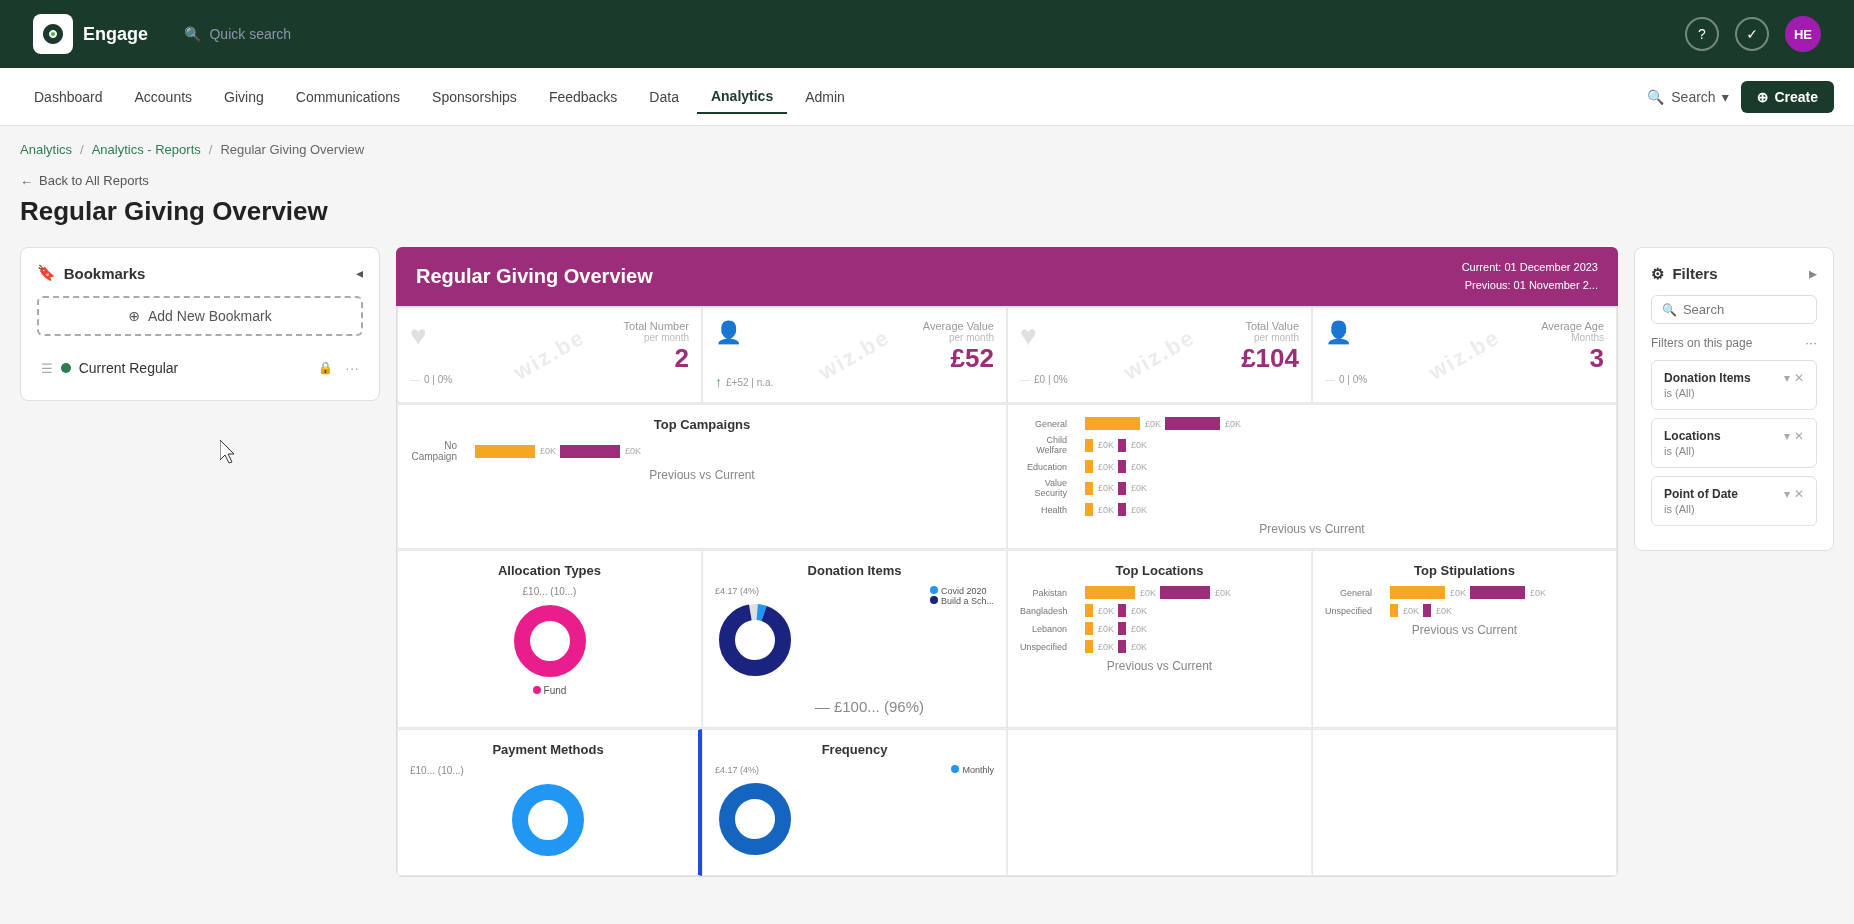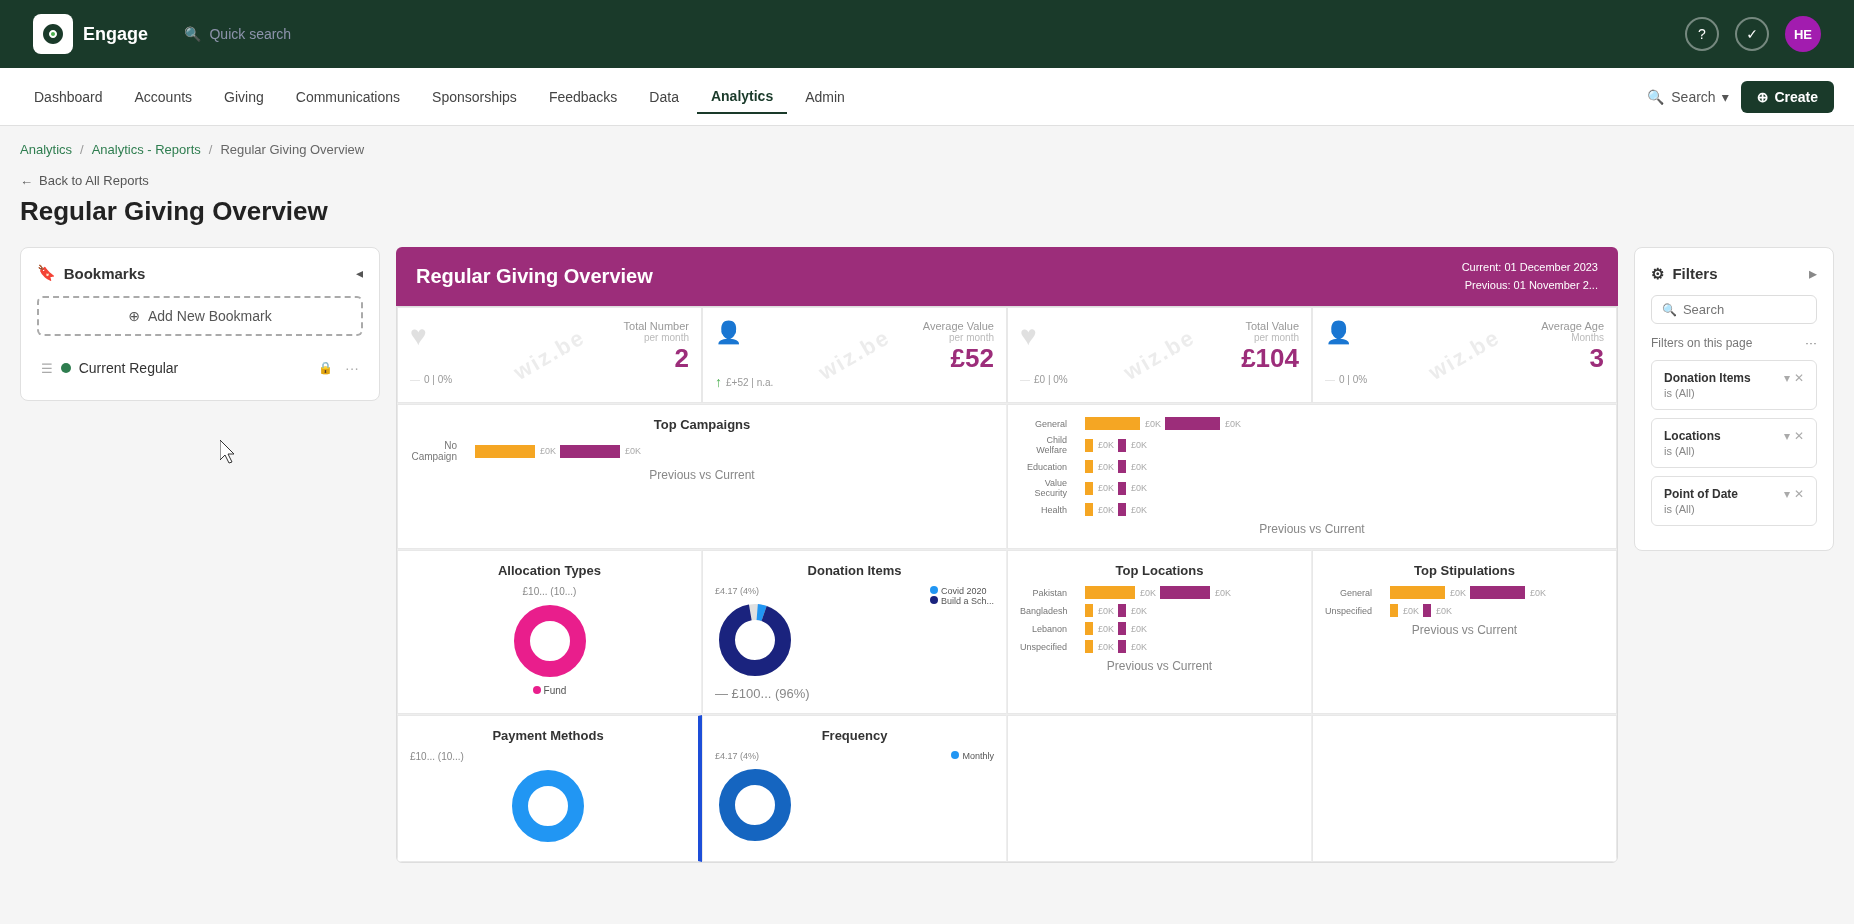--- a/index.html
+++ b/index.html
@@ -516,21 +516,21 @@
             <div style="display:flex; flex-direction:column; align-items:center;">
               <div style="display:flex; align-items:flex-start; gap:6px; width:100%;">
                 <div style="flex:1;">
                   <div style="font-size:9px; color:#888; margin-bottom:4px;">£4.17 (4%)</div>
                   
                   <svg width="80" height="80" viewBox="0 0 80 80">
                     <circle cx="40" cy="40" r="28" fill="none" stroke="#e0e0e0" stroke-width="16"></circle>
                     <circle cx="40" cy="40" r="28" fill="none" stroke="#2196f3" stroke-width="16" stroke-dasharray="7 169" stroke-dashoffset="42"></circle>
                     <circle cx="40" cy="40" r="28" fill="none" stroke="#1a237e" stroke-width="16" stroke-dasharray="162 14" stroke-dashoffset="35"></circle>
                   </svg>
-                  <div style="font-size:13px; color:#888; text-align:left; margin-top:2px;">— £100... (96%)</div>
+                  <div style="font-size:15px; color:#888; text-align:right; margin-top:14px;">— £100... (96%)</div>
                 </div>
                 <div style="font-size:9px; color:#555; flex-shrink:0;">
                   <div><span class="legend-dot" style="background:#2196f3;"></span>Covid 2020</div>
                   <div><span class="legend-dot" style="background:#1a237e;"></span>Build a Sch...</div>
                 </div>
               </div>
             </div>
           </div>
 
           <div class="chart-card" style="border-right:1px solid #eee;">

